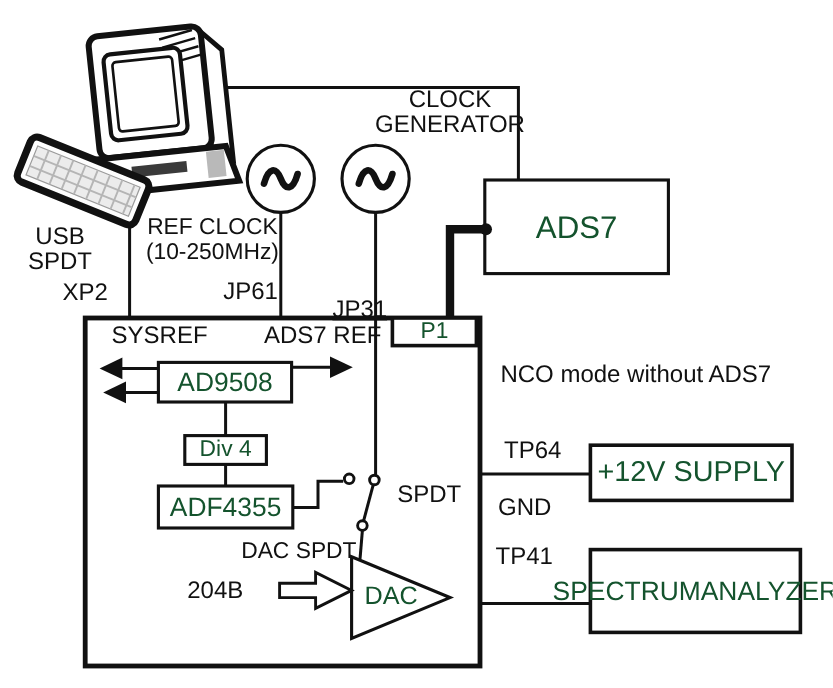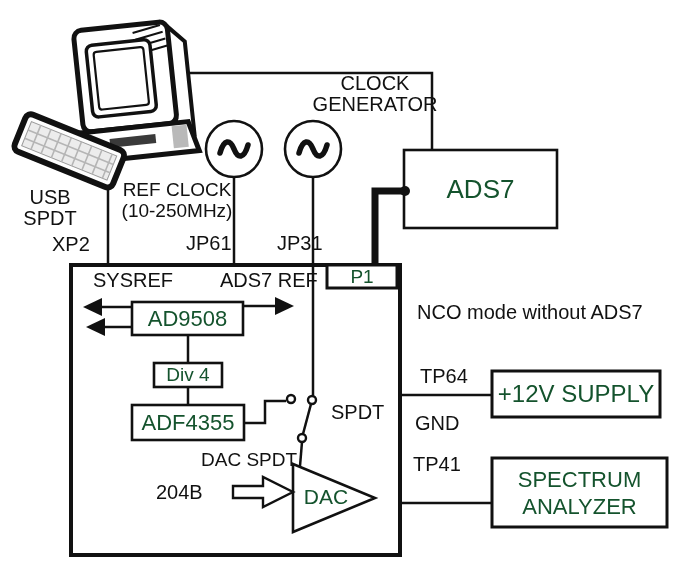--- a/index.html
+++ b/index.html
@@ -4,21 +4,21 @@
 <style>
   html,body{margin:0;padding:0;background:#fff;}
   .stage{position:relative;width:694px;height:573px;background:#fff;overflow:hidden;
          font-family:"Liberation Sans", sans-serif;color:#111;}
   .stage svg{position:absolute;left:0;top:0;}
   .lbl{position:absolute;font-size:20px;line-height:21px;white-space:nowrap;color:#111;}
   .ctr{text-align:center;}
   .sm{font-size:19px;}
   .boxlbl{position:absolute;display:flex;align-items:center;justify-content:center;
           white-space:nowrap;color:#14532d;}
-  .col{flex-direction:column;}
+  .col{flex-direction:row;}
 </style>
 </head>
 <body>
 
 <div class="stage">
 
   <svg width="694" height="573" viewBox="0 0 694 573">
 
     <g stroke="#111" stroke-width="2.5" fill="none">
       <path d="M160 73 H432 V150"></path>
@@ -107,21 +107,21 @@
     <span style="display:block">USB</span>
     <span style="display:block">SPDT</span>
   </div>
   <div class="lbl" style="left:52px;top:234px;">XP2</div>
 
   <div class="lbl ctr sm" style="left:108px;top:179px;width:138px;">
     <span style="display:block">REF CLOCK</span>
     <span style="display:block">(10-250MHz)</span>
   </div>
   <div class="lbl" style="left:186px;top:233px;">JP61</div>
-  <div class="lbl" style="left:277px;top:233px;">JP31</div>
+  <div class="lbl" style="left:277px;top:248px;text-decoration:underline;">JP31</div>
 
   <div class="lbl ctr" style="left:312px;top:73px;width:126px;">
     <span style="display:block">CLOCK</span>
     <span style="display:block">GENERATOR</span>
   </div>
   <div class="boxlbl" style="left:404px;top:150px;width:153px;height:78px;font-size:26px;">ADS7</div>
 
   <div class="boxlbl" style="left:327px;top:265px;width:70px;height:23px;font-size:19px;">P1</div>
   <div class="lbl" style="left:93px;top:270px;">SYSREF</div>
   <div class="lbl" style="left:220px;top:270px;">ADS7 REF</div>

